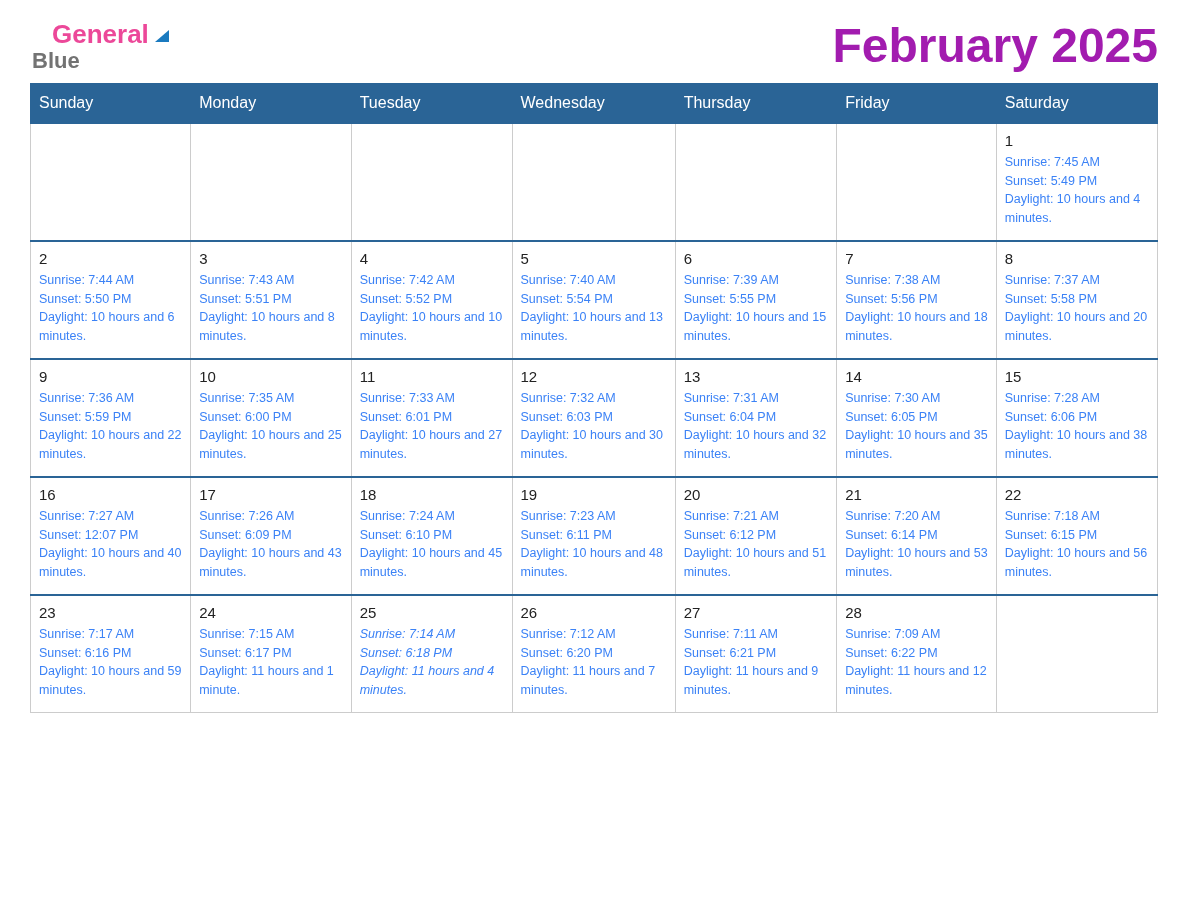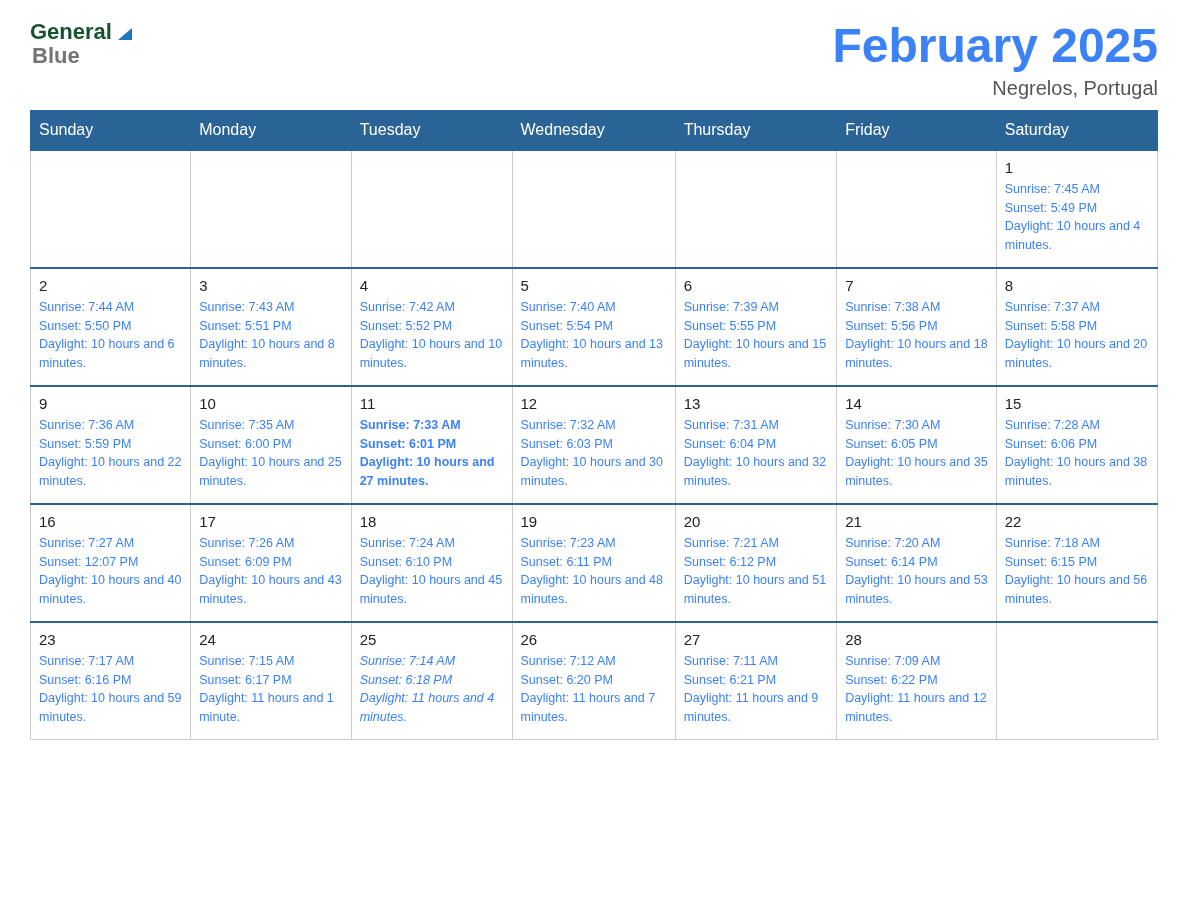--- a/index.html
+++ b/index.html
@@ -15,36 +15,37 @@
       justify-content: space-between;
       align-items: flex-start;
       margin-bottom: 10px;
     }
     .logo {
       display: flex;
       align-items: center;
       gap: 4px;
     }
     .logo-text-general {
-      font-size: 22px;
+      font-size: 26px;
       font-weight: bold;
-      color: #14532d;
+      color: #ec4899;
+      margin-left: 22px;
     }
     .logo-text-blue {
       font-size: 22px;
       font-weight: bold;
       color: #737373;
     }
     .title-area {
       text-align: right;
     }
     .month-title {
       font-size: 48px;
       font-weight: bold;
-      color: #3b82f6;
+      color: #a21caf;
       line-height: 1.1;
     }
     .location {
       font-size: 20px;
       color: #555;
       margin-top: 4px;
     }
     .calendar {
       width: 100%;
       border-collapse: collapse;
@@ -101,21 +102,20 @@
         <span class="logo-text-general">General</span>
         <svg width="22" height="22" viewBox="0 0 22 22" style="margin-left:2px;margin-top:2px;">
           <polygon points="4,18 18,18 18,6" fill="#1a7abf"></polygon>
         </svg>
       </div>
       <span class="logo-text-blue" style="margin-left:2px;">Blue</span>
     </div>
   </div>
   <div class="title-area">
     <div class="month-title">February 2025</div>
-    <div class="location">Negrelos, Portugal</div>
   </div>
 </div>
 
 <table class="calendar">
   <thead>
     <tr>
     <th>Sunday</th>
         <th>Monday</th>
         <th>Tuesday</th>
         <th>Wednesday</th>
@@ -191,21 +191,21 @@
 Daylight: 10 hours and 22 minutes.</div>
         </td>
         <td>
           <span class="day-number">10</span>
           <div class="day-info" style="white-space: pre-line;">Sunrise: 7:35 AM
 Sunset: 6:00 PM
 Daylight: 10 hours and 25 minutes.</div>
         </td>
         <td>
           <span class="day-number">11</span>
-          <div class="day-info" style="white-space: pre-line; font-weight: bold;">Sunrise: 7:33 AM
+          <div class="day-info" style="white-space: pre-line;">Sunrise: 7:33 AM
 Sunset: 6:01 PM
 Daylight: 10 hours and 27 minutes.</div>
         </td>
         <td>
           <span class="day-number">12</span>
           <div class="day-info" style="white-space: pre-line;">Sunrise: 7:32 AM
 Sunset: 6:03 PM
 Daylight: 10 hours and 30 minutes.</div>
         </td>
         <td>

